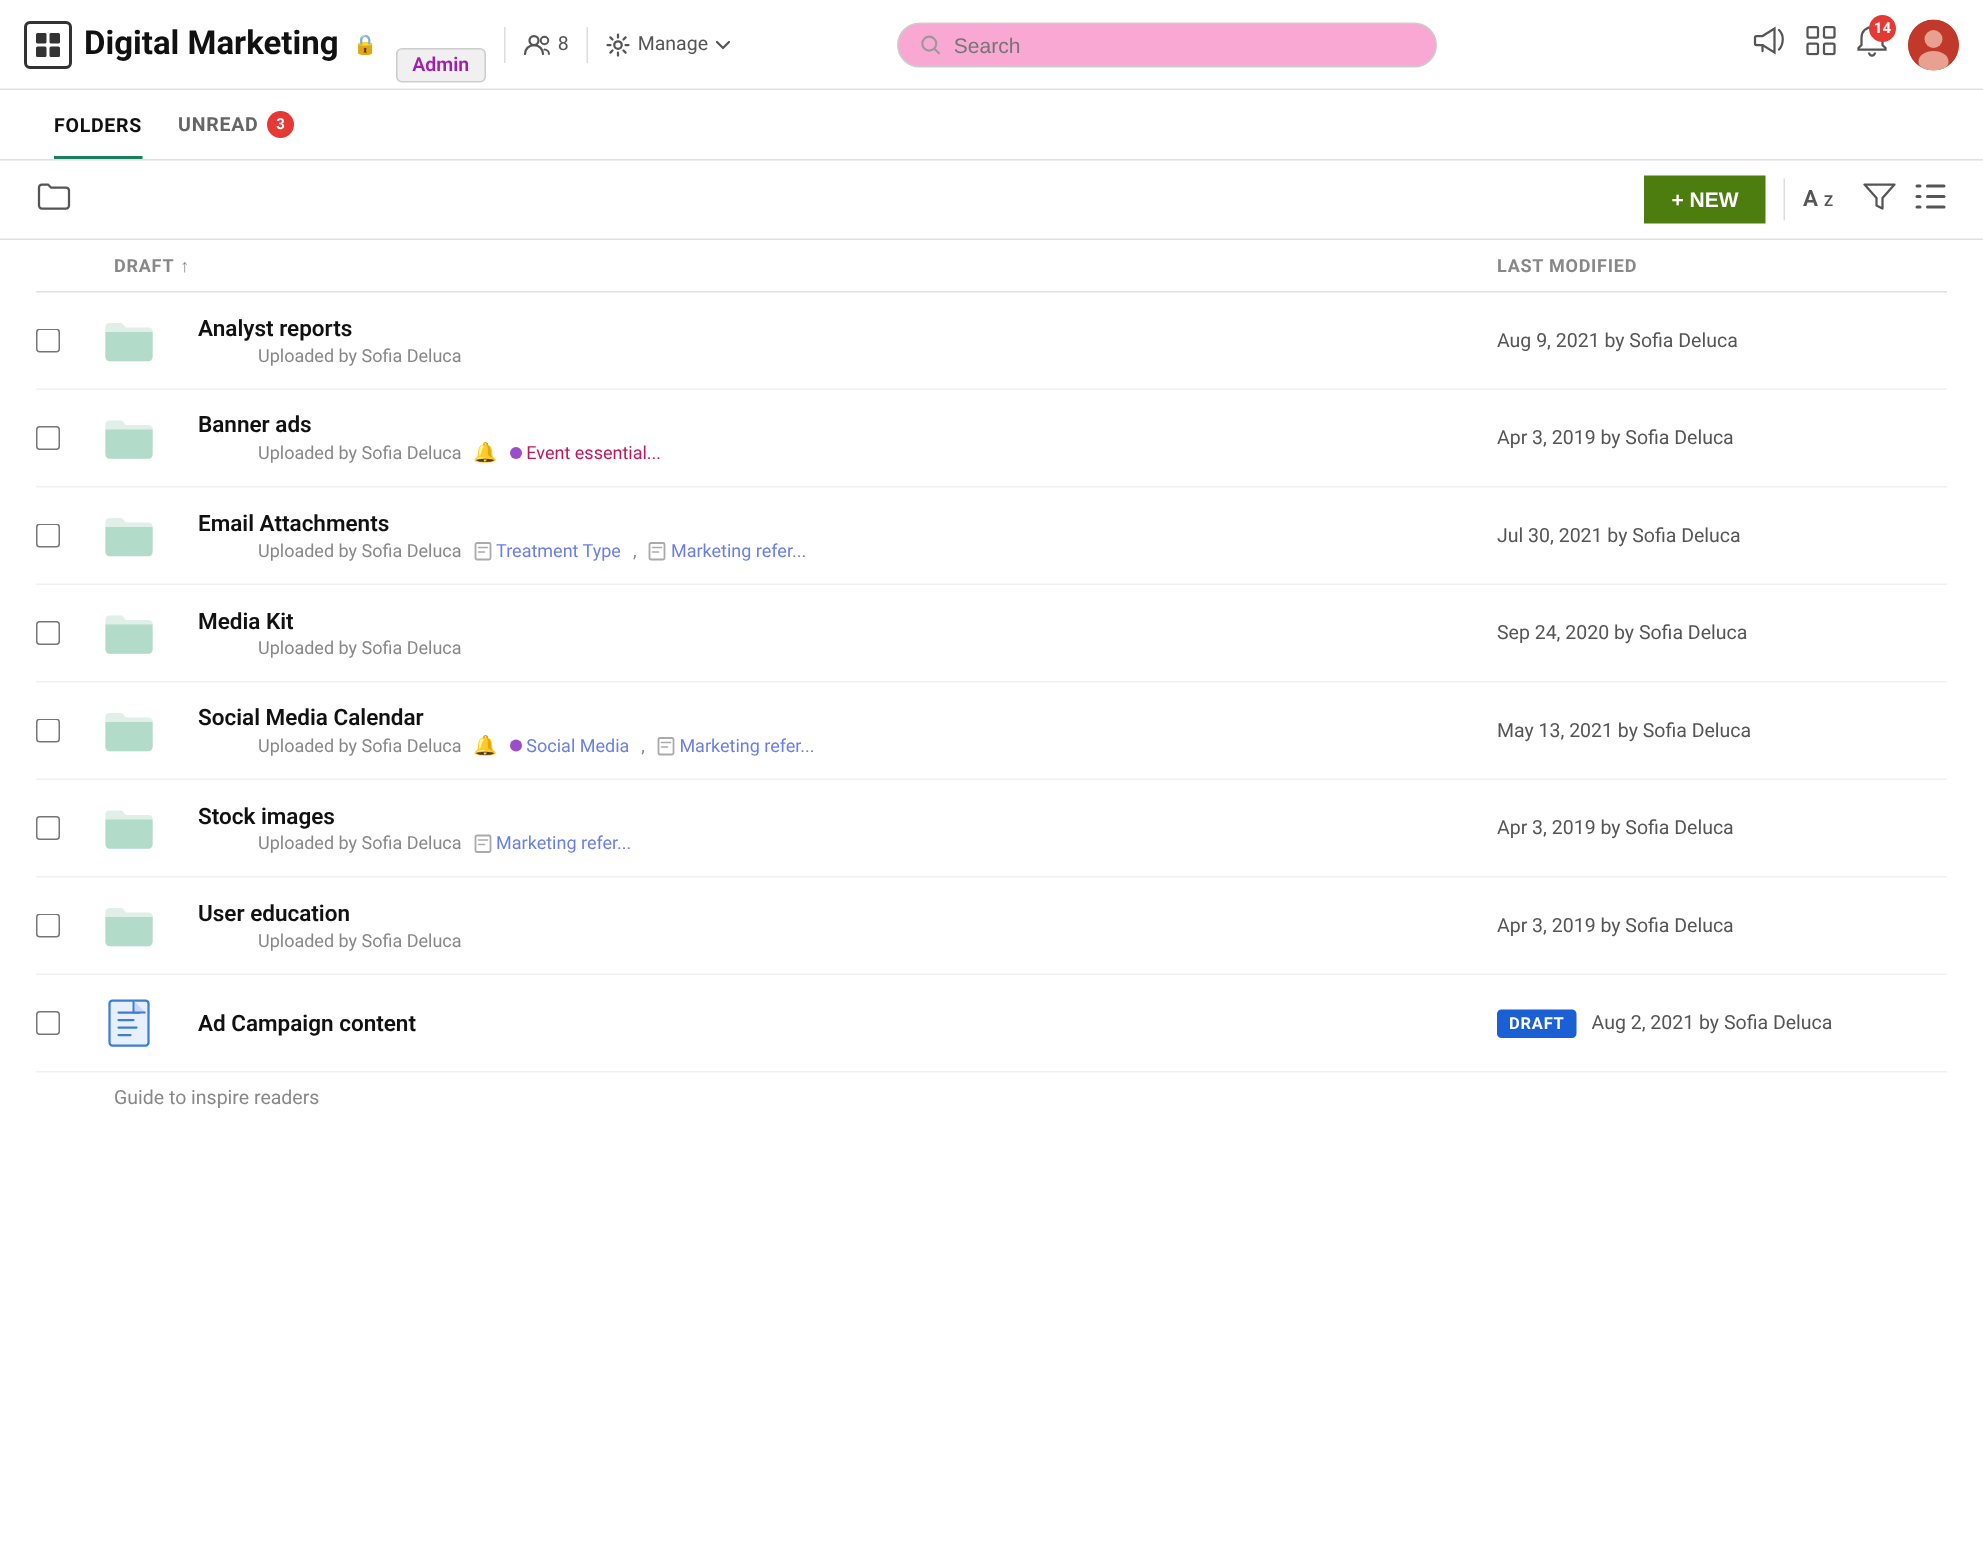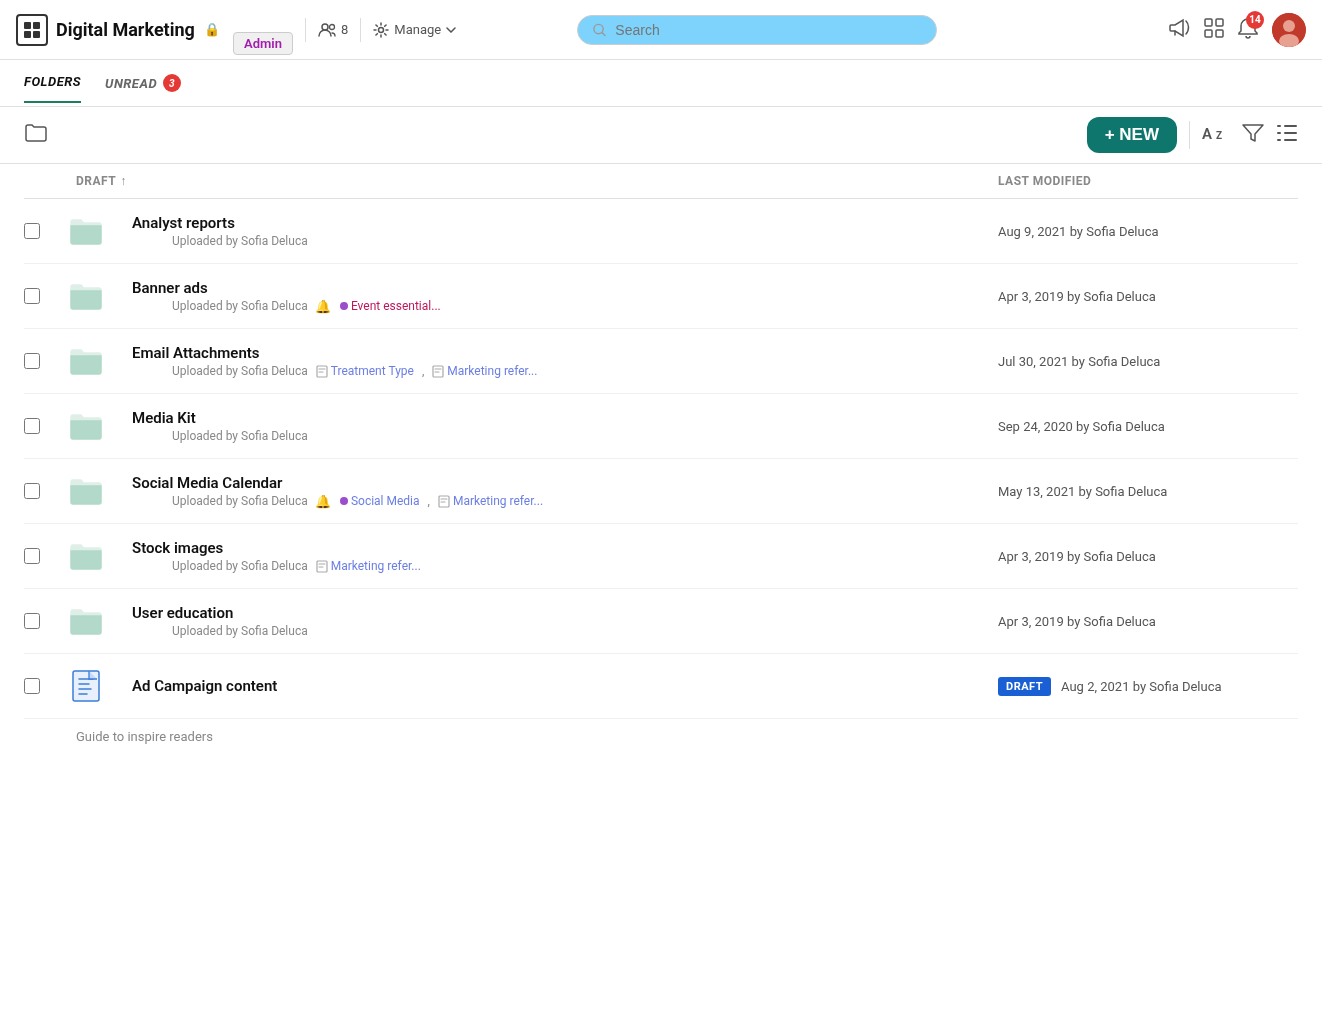--- a/index.html
+++ b/index.html
@@ -20,21 +20,21 @@
       gap: 8px;
     }
     .logo-icon {
       width: 32px; height: 32px;
       border: 2px solid #333;
       border-radius: 4px;
       display: flex; align-items: center; justify-content: center;
       font-size: 16px;
     }
     .workspace-name {
-      font-size: 18px;
+      font-size: 22px;
       font-weight: 700;
       color: #111;
     }
     .lock-icon {
       font-size: 13px;
       color: #666;
       margin-left: 2px;
     }
     .admin-badge {
       background: #f0f0f0;
@@ -68,21 +68,21 @@
       max-width: 360px;
       margin: 0 auto;
     }
     .search-input-wrap {
       display: flex;
       align-items: center;
       border: 1px solid #ccc;
       border-radius: 20px;
       padding: 6px 14px;
       gap: 8px;
-      background: #7dd3fc;
+      background: #f9a8d4;
       justify-content: center;
     }
     .search-input-wrap input {
       border: none; outline: none;
       font-size: 14px;
       color: #555;
       width: 100%;
       background: transparent;
     }
     .header-actions {
@@ -118,25 +118,24 @@
       background: linear-gradient(135deg, #c0392b 40%, #e8805a 100%);
       display: flex; align-items: center; justify-content: center;
       color: #fff;
       font-size: 14px;
       font-weight: 600;
     }
 
     
     .tabs {
       display: flex;
-      align-items: flex-start;
-      padding: 0 24px;
+      align-items: flex-end;
+      padding: 0 36px;
       border-bottom: 1px solid #e0e0e0;
       gap: 24px;
-      font-style: italic;
     }
     .tab {
       padding: 14px 0 12px;
       font-size: 13px;
       font-weight: 700;
       letter-spacing: 0.5px;
       color: #666;
       cursor: pointer;
       border-bottom: 2px solid transparent;
       display: flex; align-items: center; gap: 6px;
@@ -163,26 +162,26 @@
       border-bottom: 1px solid #e0e0e0;
       gap: 12px;
     }
     .folder-nav-icon {
       font-size: 20px;
       color: #555;
       cursor: pointer;
     }
     .toolbar-spacer { flex: 1; }
     .new-btn {
-      background: #0f766e;
+      background: #4d7c0f;
       color: #fff;
       border: none;
-      border-radius: 12px;
+      border-radius: 0;
       padding: 8px 18px;
-      font-size: 17px;
+      font-size: 14px;
       font-weight: 600;
       cursor: pointer;
       display: flex; align-items: center; gap: 6px;
     }
     .toolbar-divider {
       width: 1px; height: 28px; background: #ddd;
     }
     .sort-icon, .filter-icon, .view-icon {
       font-size: 18px;
       color: #555;

